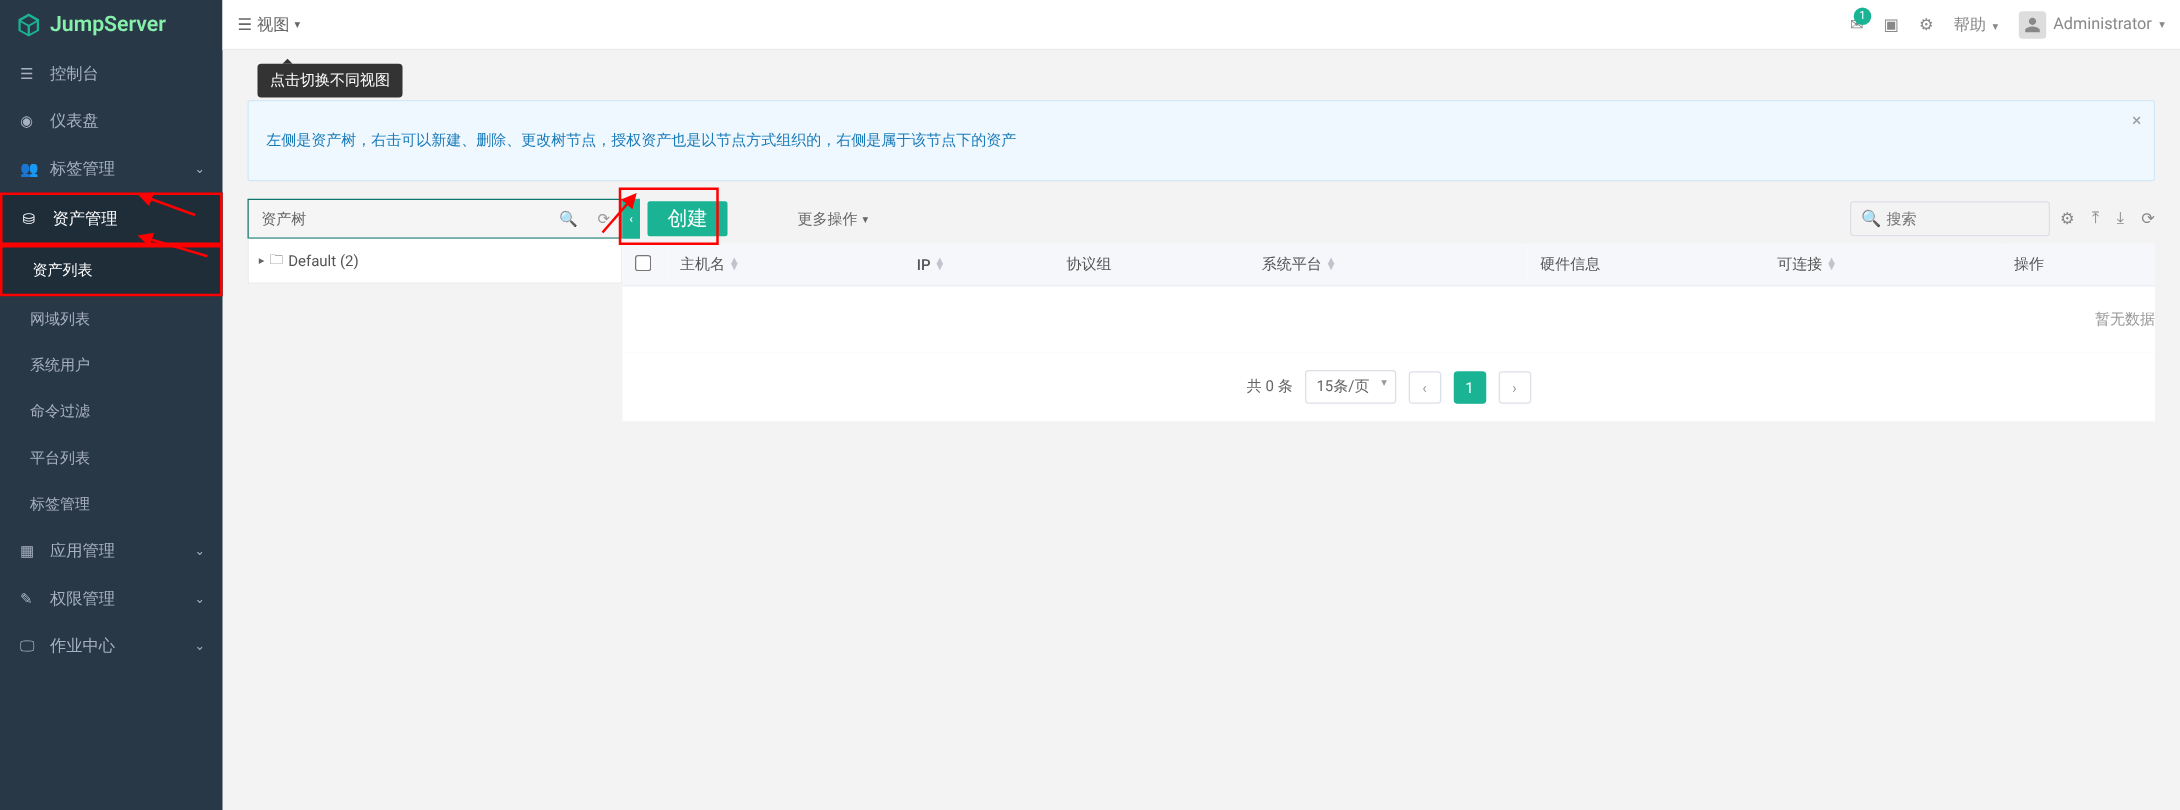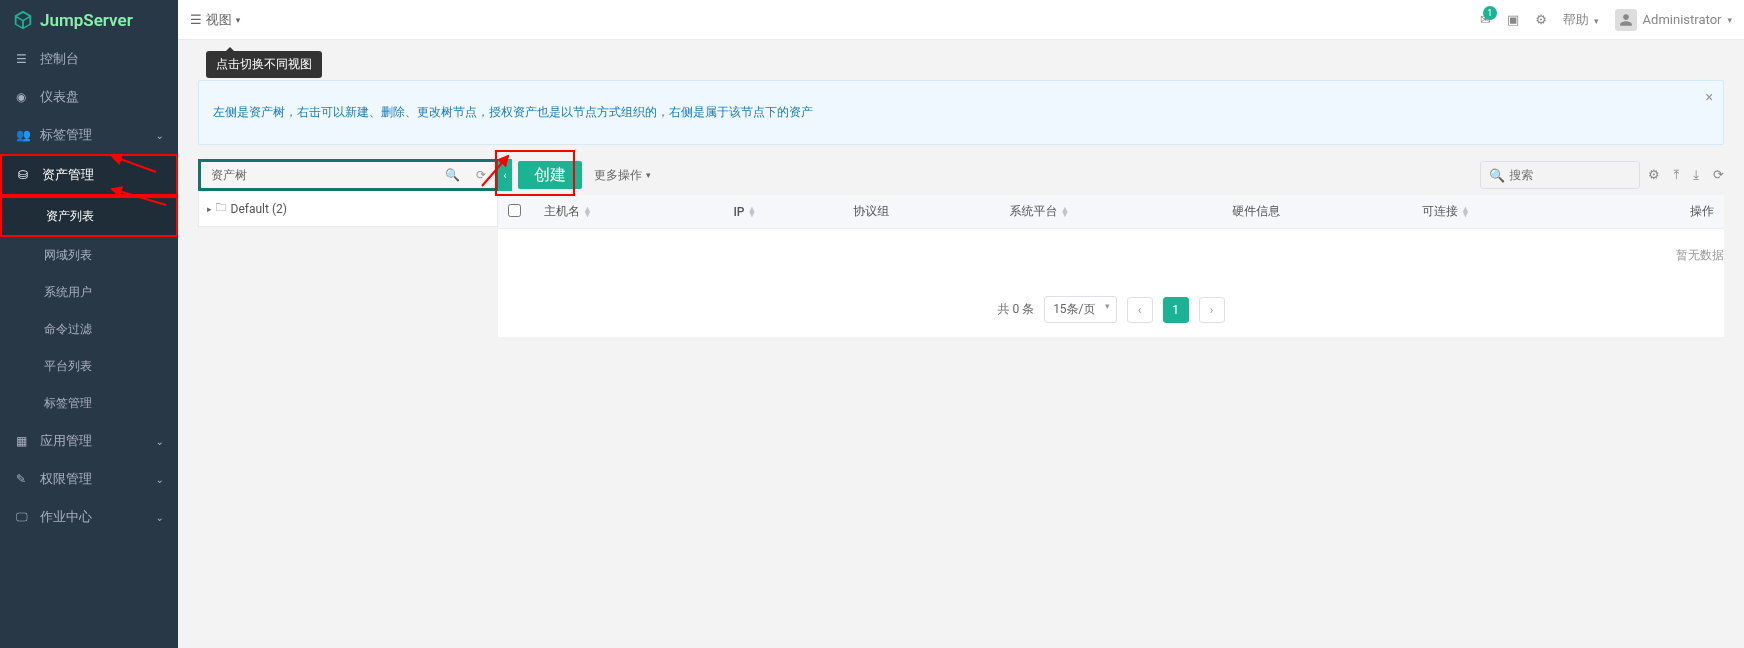--- a/index.html
+++ b/index.html
@@ -3,21 +3,21 @@
 <meta charset="utf-8">
 <style>
 * { margin: 0; padding: 0; box-sizing: border-box; }
 body { font-family: -apple-system, BlinkMacSystemFont, "Segoe UI", Roboto, "Helvetica Neue", Arial, sans-serif; font-size: 13px; color: #333; background: #f3f3f4; width: 1744px; height: 648px; overflow: hidden; position: relative; }
 
 
 .sidebar { position: absolute; left: 0; top: 0; width: 178px; height: 100%; background: #293846; color: #a7b1c2; }
 .logo { height: 40px; display: flex; align-items: center; padding: 12px 12px; font-weight: 600; font-size: 17px; color: #86efac; }
 .logo svg { width: 22px; height: 22px; margin-right: 6px; }
 .nav-item { display: flex; align-items: center; padding: 10px 16px; cursor: pointer; font-size: 13px; position: relative; }
-.nav-item.submenu { padding-left: 44px; font-size: 12px; }
+.nav-item.submenu { padding-left: 24px; font-size: 12px; }
 .nav-item .nav-icon { width: 14px; margin-right: 10px; font-size: 12px; }
 .nav-item .expand { position: absolute; right: 14px; font-size: 10px; }
 .highlight-box { border: 2px solid #ff0000; }
 
 
 .header { position: absolute; left: 178px; top: 0; right: 0; height: 40px; background: #fff; border-bottom: 1px solid #e7eaec; display: flex; align-items: center; padding: 0 12px; }
 .header-left { display: flex; align-items: center; gap: 8px; position: relative; }
 .view-toggle { display: flex; align-items: center; gap: 4px; cursor: pointer; color: #666; font-size: 13px; }
 .tooltip { position: absolute; top: 40px; left: 16px; background: #333; color: #fff; padding: 5px 10px; border-radius: 3px; font-size: 12px; white-space: nowrap; z-index: 10; }
 .tooltip::before { content: ''; position: absolute; top: -4px; left: 20px; border-left: 4px solid transparent; border-right: 4px solid transparent; border-bottom: 4px solid #333; }
@@ -29,33 +29,33 @@
 
 
 .main { position: absolute; left: 178px; top: 40px; right: 0; bottom: 0; padding: 40px 20px 20px 20px; }
 .info-bar { background: #f0f8ff; border: 1px solid #d4e8f7; color: #1a7bb9; padding: 23px 14px; font-size: 12px; border-radius: 2px; margin-bottom: 14px; position: relative; }
 .info-bar .close { position: absolute; right: 10px; top: 8px; cursor: pointer; color: #999; font-size: 14px; }
 
 .content-row { display: flex; gap: 0; align-items: flex-start; }
 
 
 .tree-panel { width: 300px; flex-shrink: 0; }
-.tree-header { display: flex; align-items: center; background: #f5f5f6; border: 3px solid #0f766e; height: 32px; }
+.tree-header { display: flex; align-items: center; background: #f5f5f6; border: 1px solid #0f766e; height: 32px; }
 .tree-title { flex: 1; padding: 0 10px; font-size: 12px; color: #666; }
 .tree-header-icon { width: 28px; text-align: center; color: #999; cursor: pointer; font-size: 12px; }
 .tree-body { border: 1px solid #e7eaec; border-top: none; padding: 6px 8px; font-size: 12px; color: #555; background: #fff; }
 .tree-node { display: flex; align-items: center; gap: 4px; padding: 2px 0; cursor: pointer; }
 .tree-caret { font-size: 9px; color: #666; }
 .folder-icon { color: #666; font-size: 11px; }
 
 
 .action-middle { display: flex; align-items: center; height: 32px; position: relative; }
 .collapse-btn { width: 14px; height: 32px; background: #1ab394; color: #fff; display: flex; align-items: center; justify-content: center; font-size: 10px; cursor: pointer; }
 .create-btn { background: #1ab394; color: #fff; padding: 0 16px; height: 28px; margin: 0 6px; display: flex; align-items: center; border-radius: 2px; cursor: pointer; font-size: 16px; }
-.more-ops { display: flex; align-items: center; gap: 4px; color: #666; font-size: 12px; cursor: pointer; padding: 0 6px; }
+.more-ops { display: flex; align-items: center; gap: 4px; color: #666; font-size: 12px; cursor: pointer; padding: 0 6px; margin-left: 44px; }
 .highlight-create { position: absolute; border: 2px solid #ff0000; left: -3px; top: -9px; width: 80px; height: 46px; pointer-events: none; }
 .table-topbar { display: flex; align-items: center; justify-content: flex-end; gap: 8px; height: 32px; margin-bottom: 4px; }
 .search-box { border: 1px solid #dcdfe6; border-radius: 3px; height: 28px; width: 160px; display: flex; align-items: center; padding: 0 8px; color: #bbb; }
 .search-box input { border: none; outline: none; flex: 1; font-size: 12px; background: transparent; }
 .top-icons { display: flex; gap: 14px; color: #888; }
 .top-icons span { cursor: pointer; font-size: 13px; }
 
 table { width: 100%; border-collapse: collapse; background: #fff; }
 th { background: #f5f7fa; text-align: left; padding: 8px 10px; font-weight: 500; font-size: 12px; color: #555; border-bottom: 1px solid #ebeef5; }
 th .sort { color: #c0c4cc; font-size: 9px; margin-left: 3px; display: inline-flex; flex-direction: column; line-height: 5px; vertical-align: middle; }
@@ -218,21 +218,21 @@
       <table>
         <thead>
           <tr>
             <th style="width:36px;"><input type="checkbox" style=""></th>
             <th><span>主机名</span><span class="sort">▲<br>▼</span></th>
             <th><span>IP</span><span class="sort">▲<br>▼</span></th>
             <th><span>协议组</span></th>
             <th><span>系统平台</span><span class="sort">▲<br>▼</span></th>
             <th><span>硬件信息</span></th>
             <th><span>可连接</span><span class="sort">▲<br>▼</span></th>
-            <th style="text-align:right;"><span>操作</span></th>
+            <th style="text-align:left;"><span>操作</span></th>
           </tr>
         </thead>
         <tbody>
           <tr class="empty-row">
             <td colspan="8">暂无数据</td>
           </tr>
         </tbody>
       </table>
 
       <div class="pagination-row">

